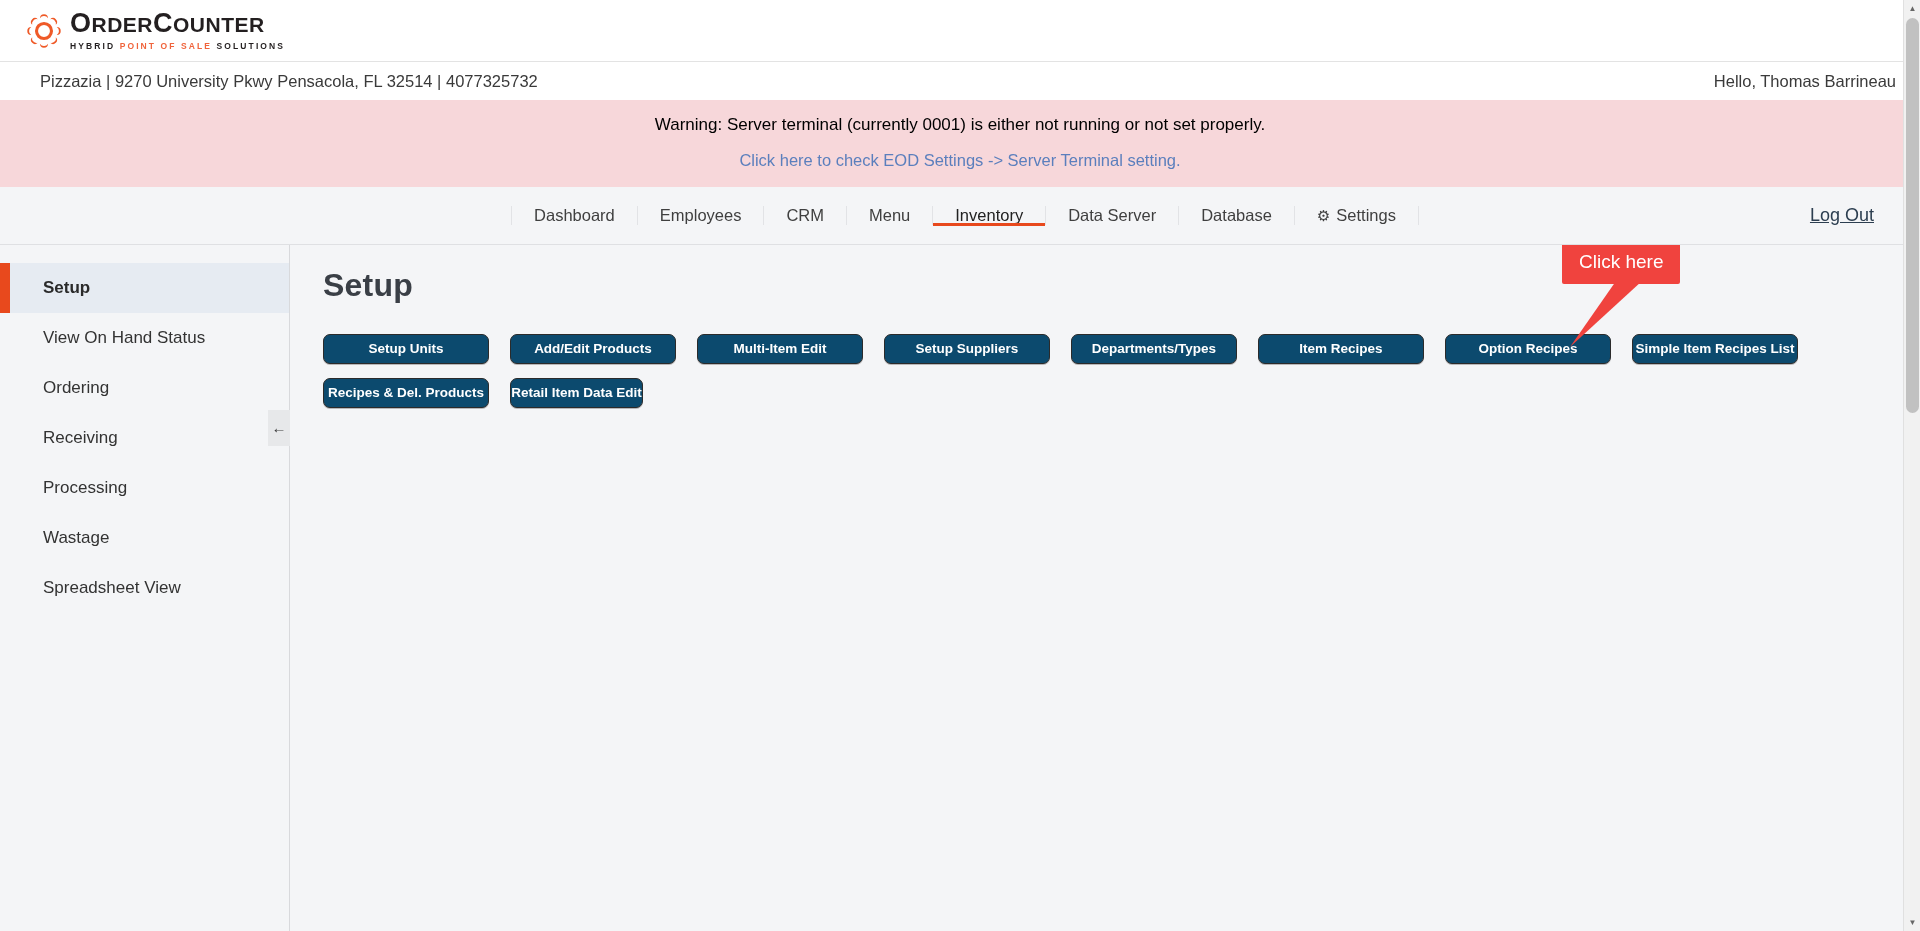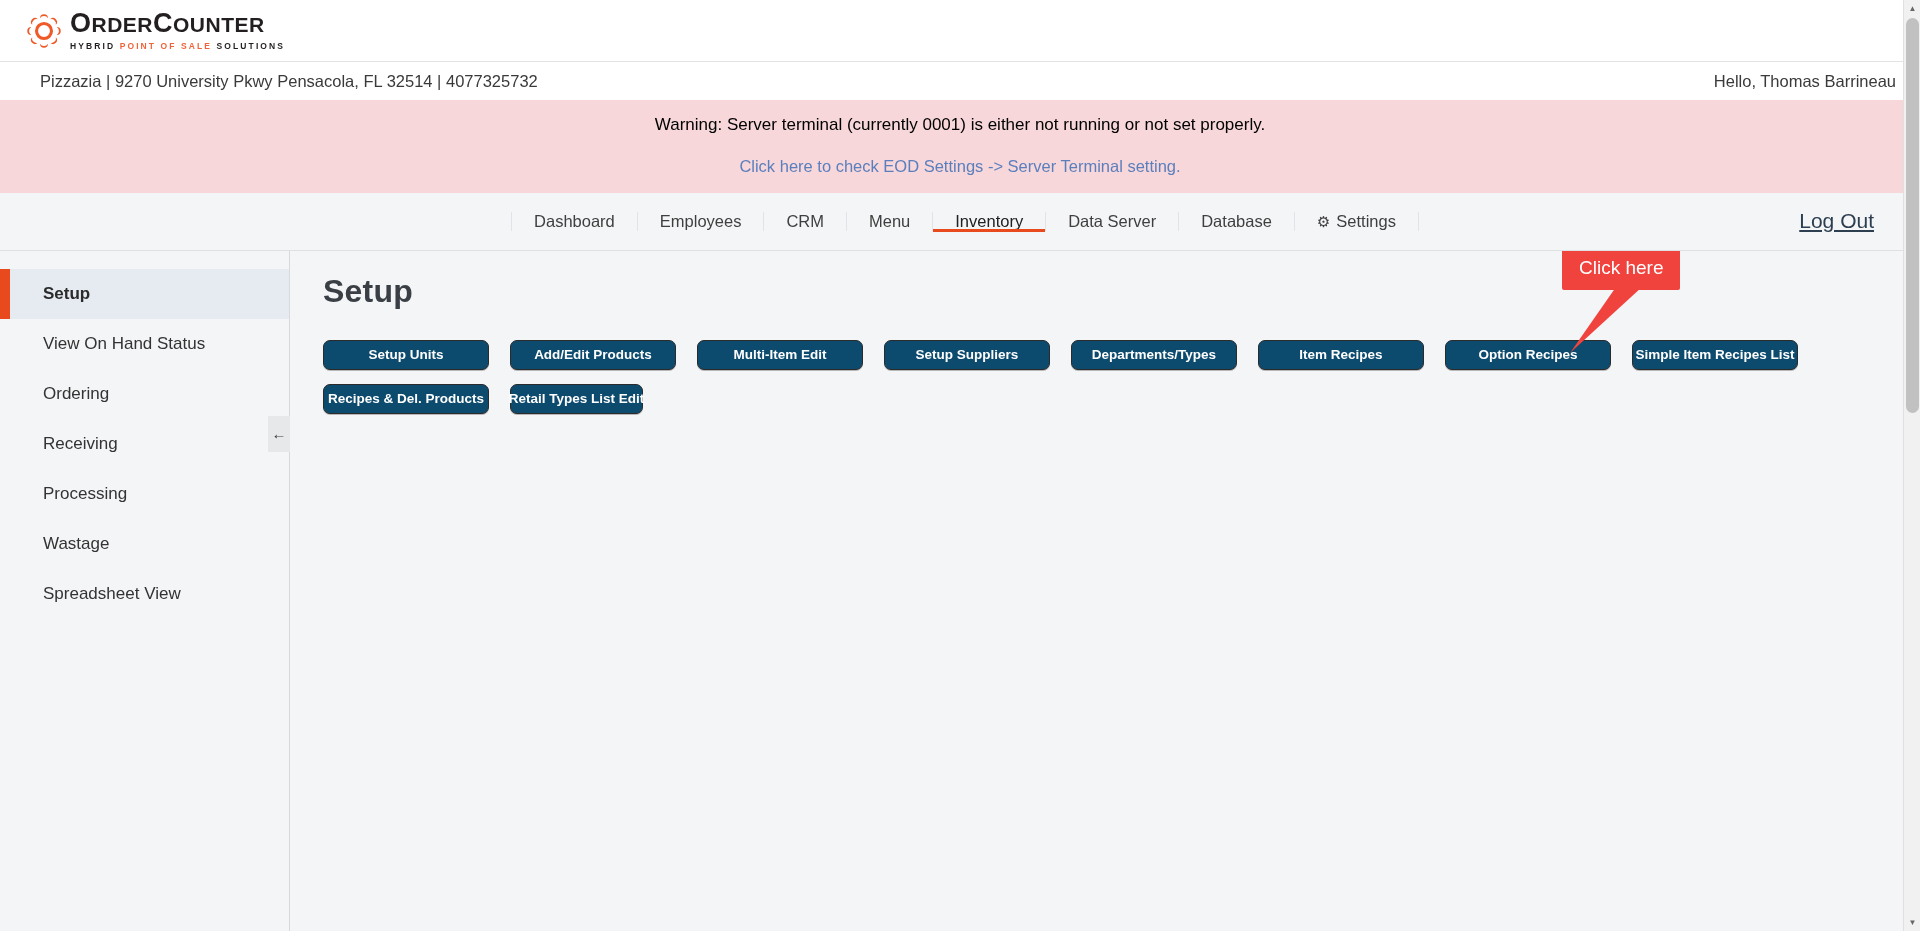--- a/index.html
+++ b/index.html
@@ -63,21 +63,21 @@
     text-align: center;
     line-height: 1.5;
   }
   .warning-line1 { font-size: 17px; color: #000000; }
   .warning-link {
     font-size: 16.5px;
     color: #5b7fbd;
     text-decoration: none;
     cursor: pointer;
     display: inline-block;
-    margin-top: 16px;
+    margin-top: 10px;
   }
 
   
   .navbar {
     height: 58px;
     background: #f4f5f7;
     border-bottom: 1px solid #dfe0e3;
     display: flex;
     align-items: stretch;
     position: relative;
@@ -108,21 +108,21 @@
     height: 3px;
     background: #e8491d;
   }
   .nav-item .gear { margin-right: 6px; font-size: 15px; line-height: 1; }
   .logout-wrap {
     position: absolute;
     right: 46px; top: 0; bottom: 0;
     display: flex; align-items: center;
   }
   .logout-link {
-    font-size: 21px;
+    font-size: 18px;
     color: #2c3e50;
     text-decoration: underline;
     cursor: pointer;
   }
 
   
   .page-body {
     display: flex;
     height: calc(931px - 62px - 38px - 66px - 58px);
     background: #f4f5f7;
@@ -388,21 +388,21 @@
       <button class="teal-btn btn-w1">Multi-Item Edit</button>
       <button class="teal-btn btn-w1">Setup Suppliers</button>
       <button class="teal-btn btn-w1">Departments/Types</button>
       <button class="teal-btn btn-w1">Item Recipes</button>
       <button class="teal-btn btn-w1">Option Recipes</button>
       <button class="teal-btn btn-w1">Simple Item Recipes List</button>
     </div>
 
     <div class="btn-row">
       <button class="teal-btn btn-w1">Recipes &amp; Del. Products</button>
-      <button class="teal-btn btn-w2">Retail Types List Edit</button>
+      <button class="teal-btn btn-w2">Retail Item Data Edit</button>
     </div>
 
     <div class="callout">
       <div class="callout-box">Click here</div>
       <svg class="callout-tail" viewBox="0 0 90 68">
         <polygon points="52,0 78,0 6,66" fill="#f0433e"></polygon>
       </svg>
     </div>
   </div>
 </div>

